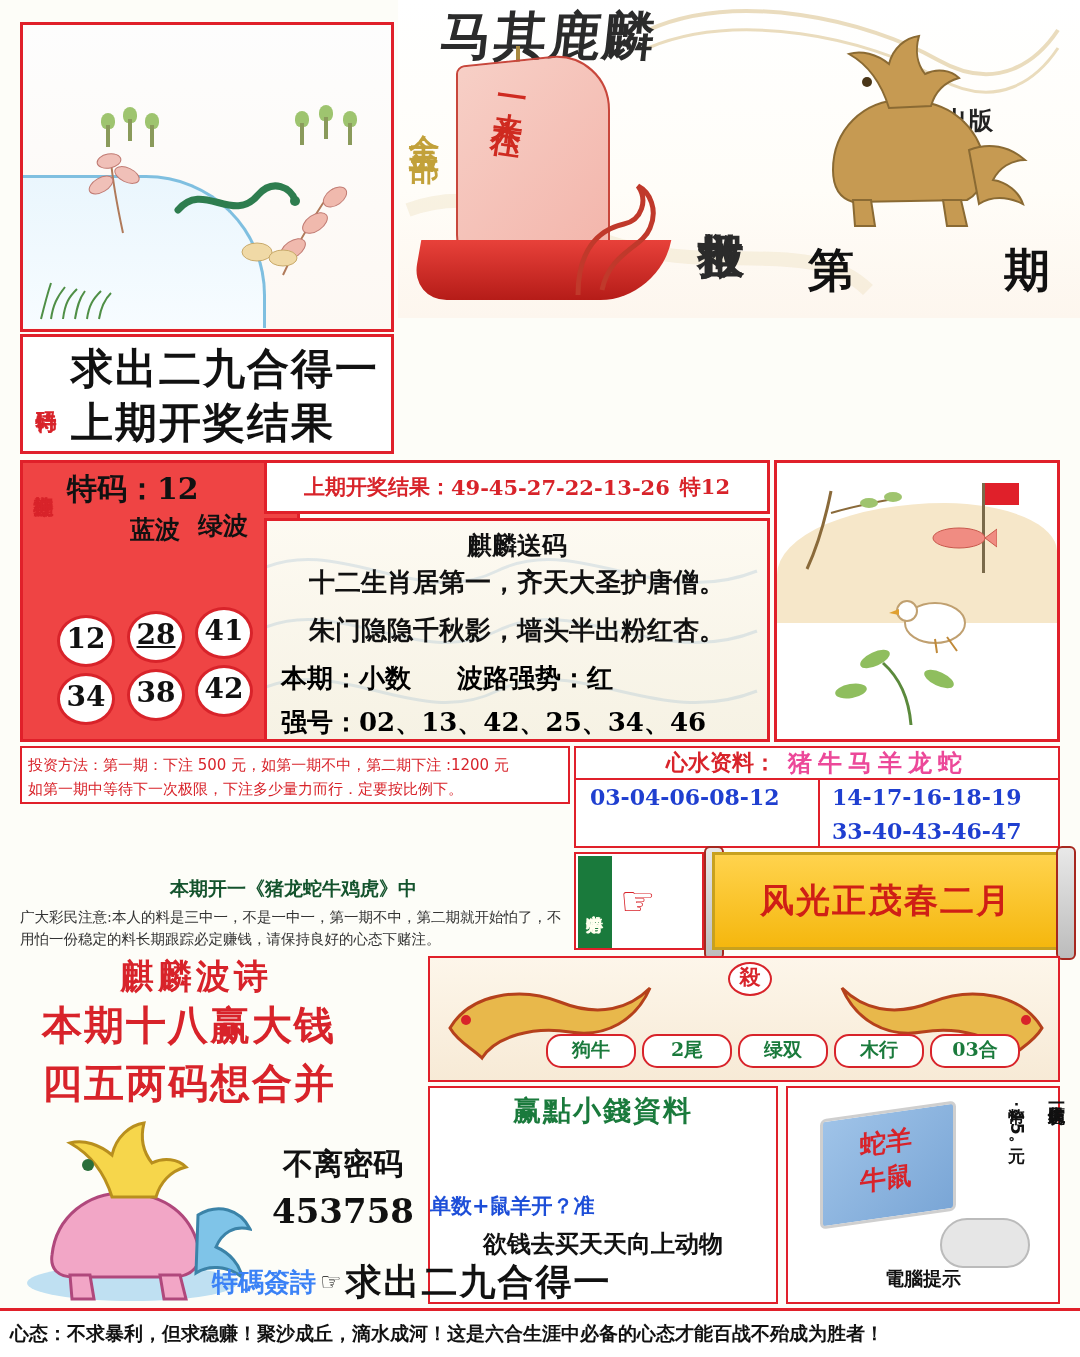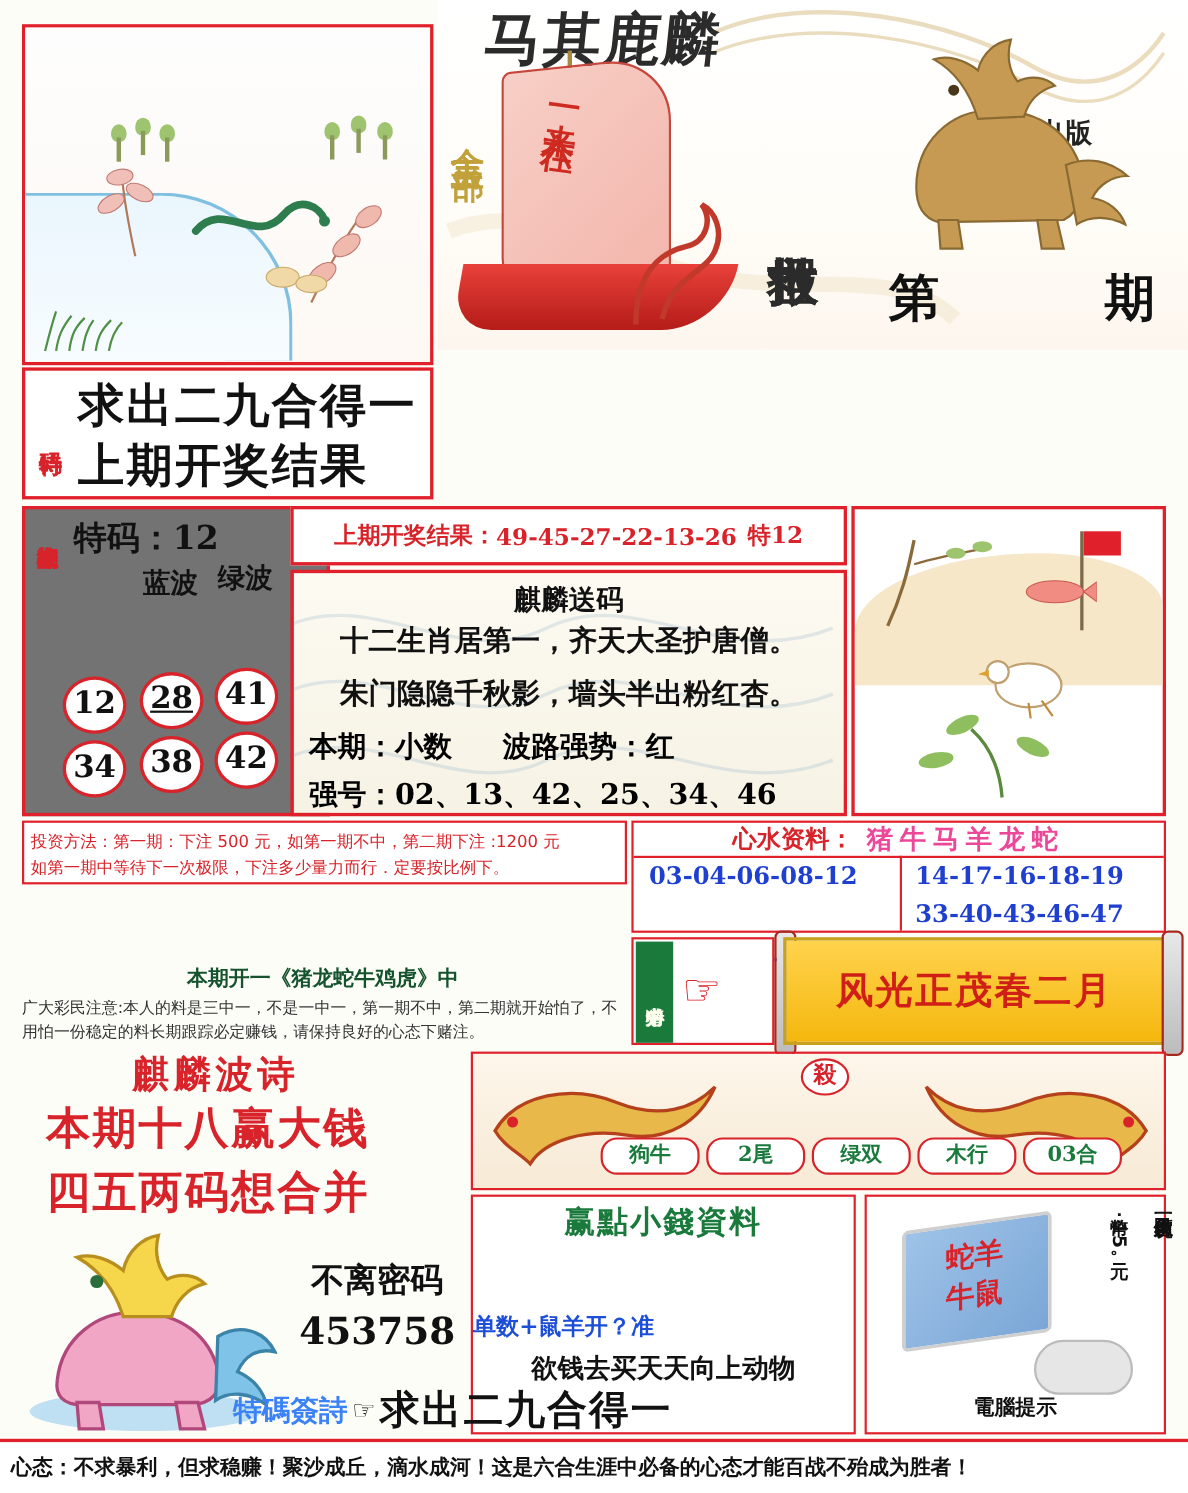--- a/index.html
+++ b/index.html
@@ -67,21 +67,21 @@
   
   #poembox{left:20px;top:334px;width:374px;height:120px;border:3px solid #e0202a;background:#fff;}
   #poem-label{position:absolute;left:6px;top:8px;width:34px;height:100px;color:#d8232a;font-size:21px;
      font-weight:bold;writing-mode:vertical-rl;line-height:34px;text-align:center;}
   #poem-l1{position:absolute;left:48px;top:4px;font-size:42px;font-weight:bold;color:#111;
      font-family:"DejaVu Serif",serif;letter-spacing:2px;}
   #poem-l2{position:absolute;left:48px;top:58px;font-size:42px;font-weight:bold;color:#111;
      font-family:"DejaVu Serif",serif;letter-spacing:2px;}
 
   
-  #wavebox{left:20px;top:460px;width:280px;height:282px;border:3px solid #e0202a;background:#737373;}
+  #wavebox{left:20px;top:460px;width:280px;height:282px;border:3px solid #e0202a;background:#ef4444;}
   #wave-vert{position:absolute;left:6px;top:18px;width:30px;color:#d8232a;font-size:20px;font-weight:bold;
      writing-mode:vertical-rl;line-height:30px;text-align:center;}
   #tema-line{position:absolute;left:44px;top:6px;font-size:30px;font-weight:bold;color:#111;
      font-family:"DejaVu Serif",serif;}
   #tema-line .num{color:#111;}
   .wave-head{position:absolute;font-size:25px;font-weight:bold;color:#111;text-align:center;
      writing-mode:horizontal-tb;line-height:30px;font-family:"DejaVu Serif",serif;}
   .ball{position:absolute;width:52px;height:46px;border-radius:50%;
      border:3px solid #d8232a;background:#fff;color:#111;font-size:28px;font-weight:bold;
      text-align:center;line-height:42px;font-family:"DejaVu Serif",serif;}

